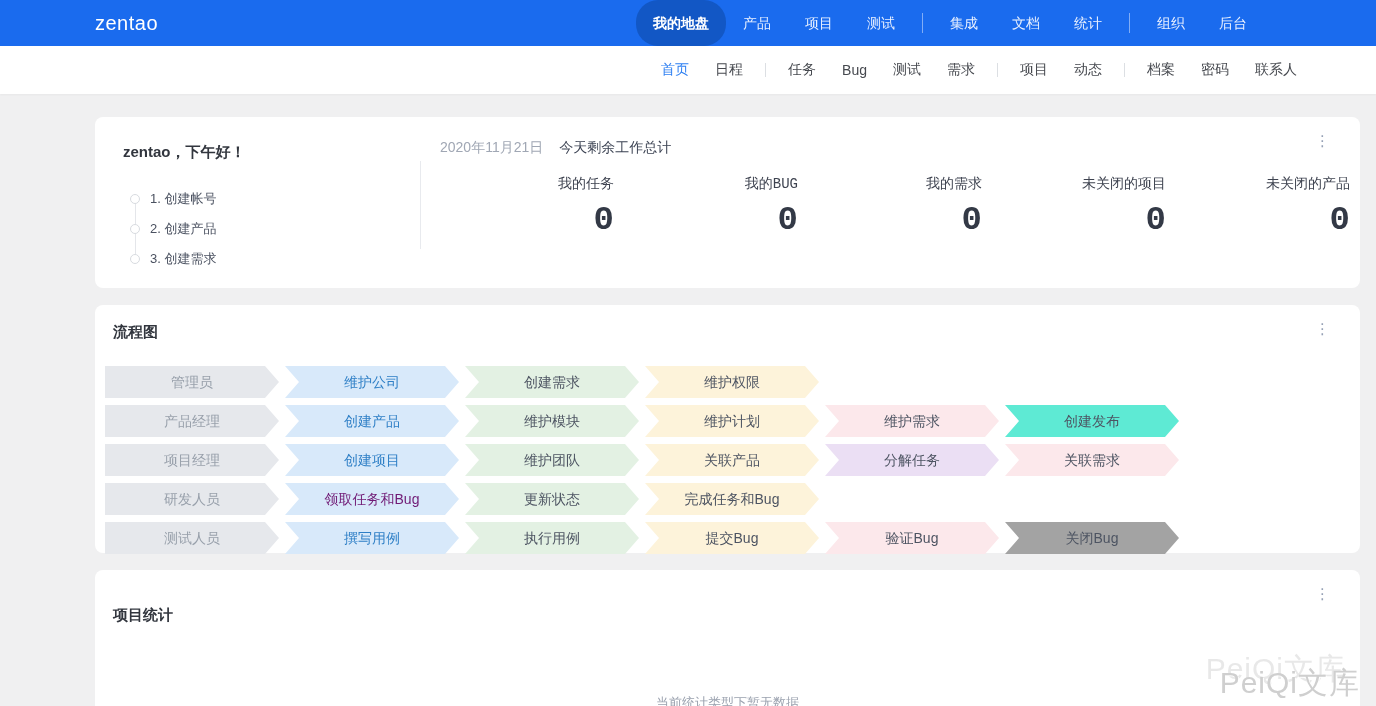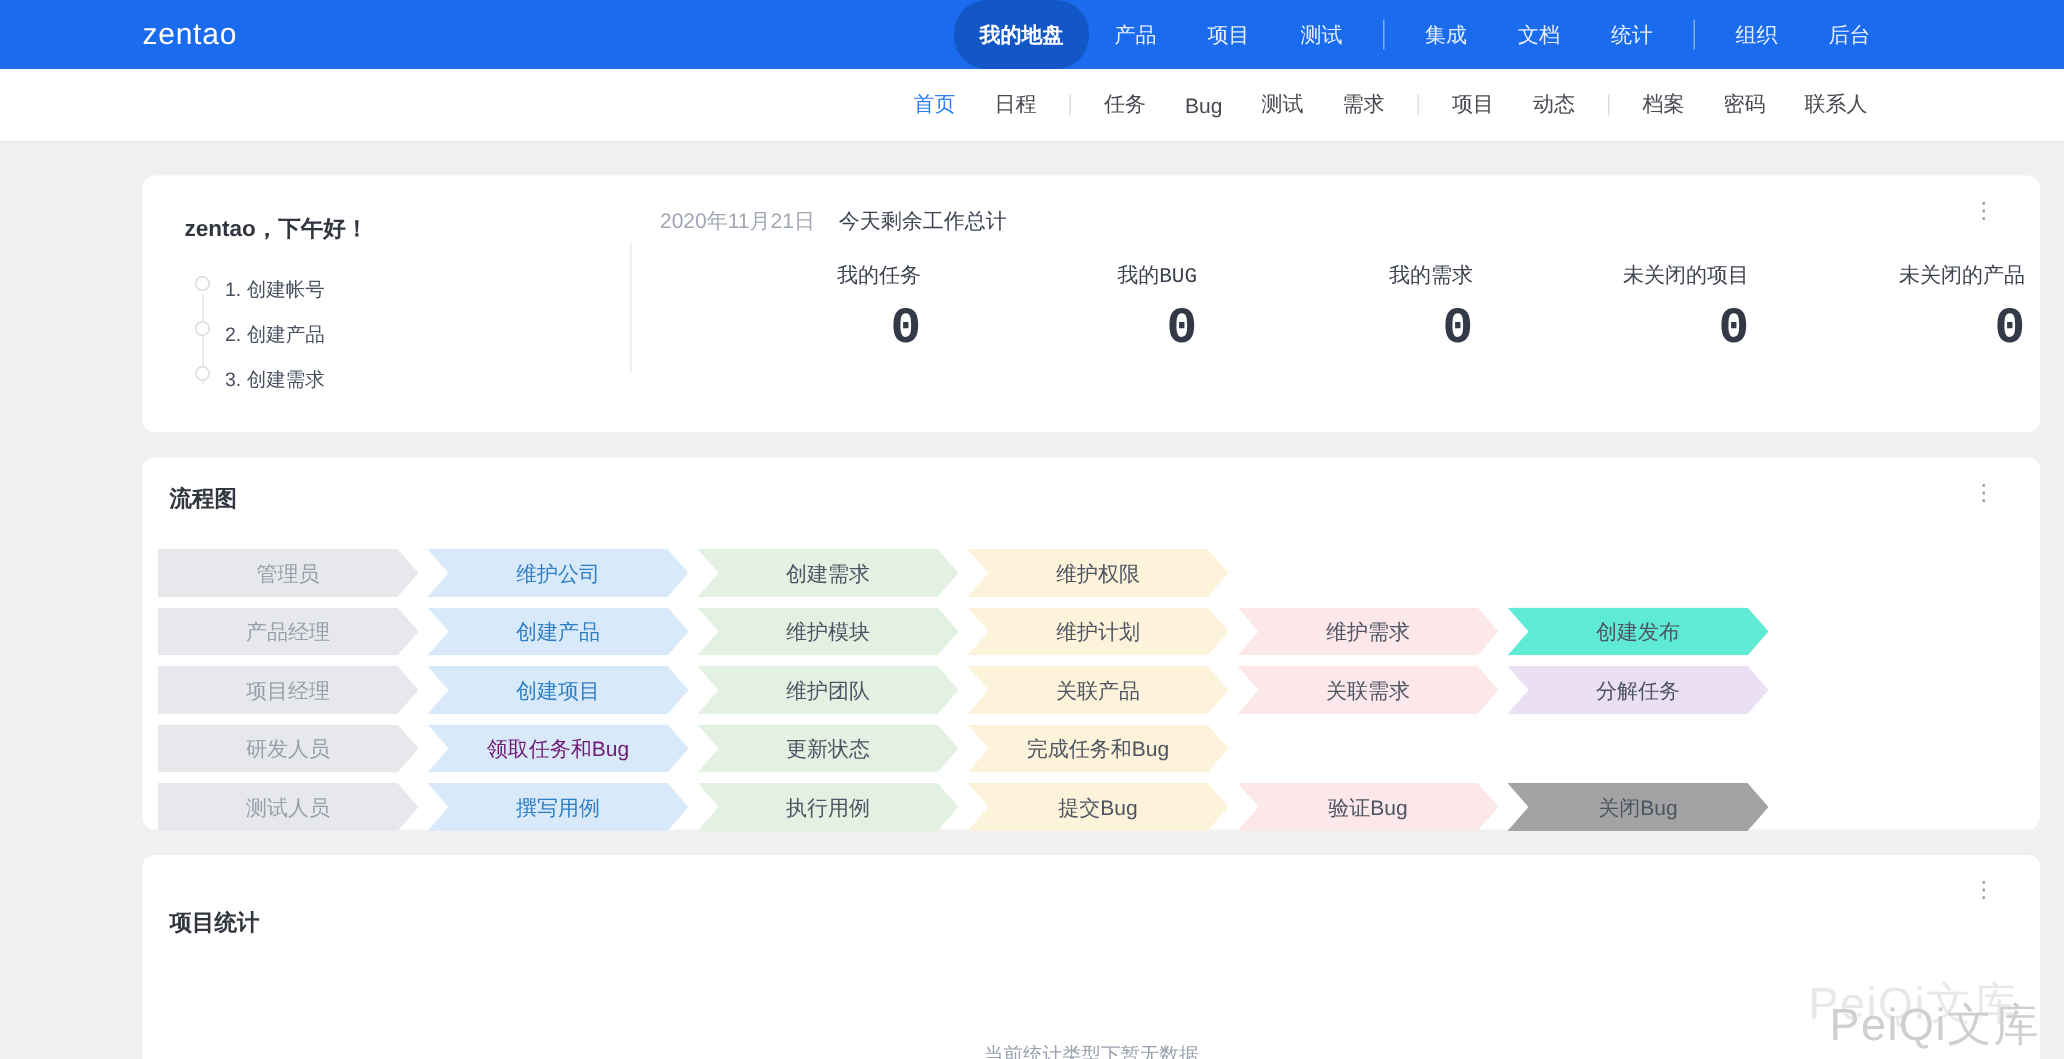--- a/index.html
+++ b/index.html
@@ -21,39 +21,39 @@
   .topnav { display:flex; margin-left:auto; align-items:stretch; }
   .topnav .nav-item {
     color:#e8f0ff; font-size:14px; line-height:46px; padding:0 17px;
     cursor:pointer; white-space:nowrap;border-radius:22px;
   }
   .topnav .nav-item.active { background:#1257c5; color:#fff; font-weight:bold; }
   .topnav .nav-divider { width:1px; height:20px; background:rgba(255,255,255,.45); align-self:center; margin:0 10px; }
   
   .subnav {
     height:48px; background:#fff; display:flex; justify-content:flex-end;
-    align-items:center; padding-right:118px; box-shadow:0 1px 2px rgba(0,0,0,.04);
+    align-items:center; padding-right:66px; box-shadow:0 1px 2px rgba(0,0,0,.04);
   }
   .subnav .nav-item { color:#46494f; font-size:14px; padding:0 13px; cursor:pointer; white-space:nowrap; }
   .subnav .nav-item.active { color:#2d7ff2; }
   .subnav .nav-divider { width:1px; height:14px; background:#dcdfe3; margin:0 9px; }
   
   .main { margin:0 16px 0 95px; }
   .card { background:#fff; border-radius:8px; position:relative; }
   .kebab {
     position:absolute; right:24px; top:12px; color:#95a0b5; font-size:15px;
     line-height:16px; cursor:pointer; padding:4px 6px; user-select:none;
   }
   .card-title { font-size:15px; font-weight:bold; color:#32363e; }
   
   .card-welcome { margin-top:23px; height:171px; display:flex; }
   .welcome-left { width:325px; padding:26px 0 0 28px; }
   .greeting { font-size:15px; font-weight:bold; color:#32363e; }
   .steps { margin-top:22px; margin-left:7px; position:relative; }
-  .step { display:flex; height:30px; position:relative; }
+  .step { display:flex; align-items:center; height:30px; position:relative; }
   .step .dot {
     width:10px; height:10px; border:1px solid #d8dbe0; border-radius:50%;
     background:#fff; margin-right:10px; position:relative; z-index:1;
   }
   .steps .rail {
     position:absolute; left:5px; top:12px; bottom:18px; width:1px; background:#e4e6ea;
   }
   .step .step-label { font-size:13px; color:#4a5160; }
   .welcome-right { flex:1; padding:22px 10px 0 10px; border-left:none; position:relative; }
   .v-divider { position:absolute; left:0; top:44px; height:88px; width:1px; background:#e8eaee; }
@@ -195,22 +195,22 @@
           <div class="chev" style="background: rgb(227, 241, 227); color: rgb(77, 84, 98);">维护模块</div>
           <div class="chev" style="background: rgb(253, 243, 218); color: rgb(77, 84, 98);">维护计划</div>
           <div class="chev" style="background: rgb(252, 232, 235); color: rgb(77, 84, 98);">维护需求</div>
           <div class="chev" style="background: #5eead4; color: rgb(77, 84, 98);">创建发布</div>
         </div>
         <div class="flow-row">
           <div class="chev first" style="background: rgb(230, 232, 236); color: rgb(152, 160, 171);">项目经理</div>
           <div class="chev" style="background: rgb(216, 233, 250); color: rgb(46, 127, 198);">创建项目</div>
           <div class="chev" style="background: rgb(227, 241, 227); color: rgb(77, 84, 98);">维护团队</div>
           <div class="chev" style="background: rgb(253, 243, 218); color: rgb(77, 84, 98);">关联产品</div>
+          <div class="chev" style="background: rgb(235, 223, 244); color: rgb(77, 84, 98);">分解任务</div>
           <div class="chev" style="background: rgb(252, 232, 235); color: rgb(77, 84, 98);">关联需求</div>
-          <div class="chev" style="background: rgb(235, 223, 244); color: rgb(77, 84, 98);">分解任务</div>
         </div>
         <div class="flow-row">
           <div class="chev first" style="background: rgb(230, 232, 236); color: rgb(152, 160, 171);">研发人员</div>
           <div class="chev" style="background: rgb(216, 233, 250); color: #701a75;">领取任务和Bug</div>
           <div class="chev" style="background: rgb(227, 241, 227); color: rgb(77, 84, 98);">更新状态</div>
           <div class="chev" style="background: rgb(253, 243, 218); color: rgb(77, 84, 98);">完成任务和Bug</div>
         </div>
         <div class="flow-row">
           <div class="chev first" style="background: rgb(230, 232, 236); color: rgb(152, 160, 171);">测试人员</div>
           <div class="chev" style="background: rgb(216, 233, 250); color: rgb(46, 127, 198);">撰写用例</div>

